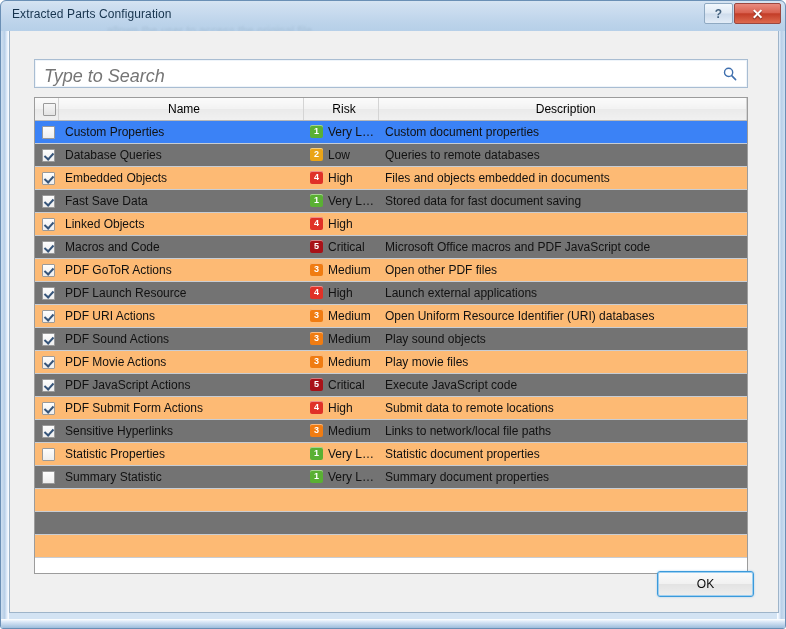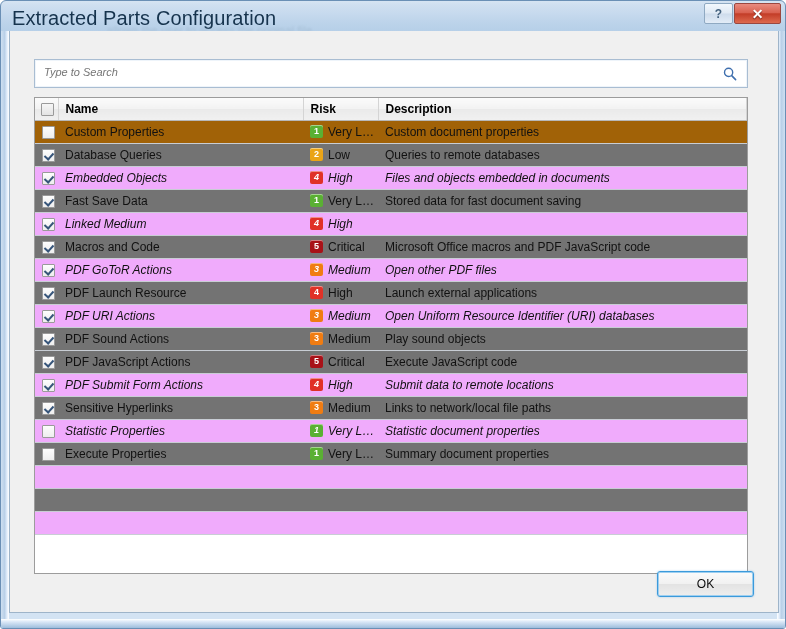--- a/index.html
+++ b/index.html
@@ -51,21 +51,21 @@
   .titlebar {
     position: absolute;
     left: 0; top: 0;
     width: 786px;
     height: 30px;
   }
   .title-text {
     position: absolute;
     left: 11px;
     top: 6px;
-    font-size: 20px;
+    font-size: 12px;
     color: #16334d;
     letter-spacing: 0.1px;
     white-space: nowrap;
   }
   .ghost-text {
     position: absolute;
     left: 96px;
     top: 23px;
     font-size: 11px;
     color: #9db6cc;
@@ -136,21 +136,21 @@
     background: #ffffff;
     border: 1px solid #a9bdd2;
     box-sizing: border-box;
     box-shadow: inset 0 0 0 1px #eef4fa;
   }
   .search-input {
     position: absolute;
     left: 9px;
     top: 6px;
     font-family: "Liberation Sans", sans-serif;
-    font-size: 11px;
+    font-size: 18px;
     font-style: italic;
     color: #8c8c8c;
     border: none;
     outline: none;
     background: transparent;
     width: 640px;
     padding: 0;
   }
   .search-icon {
     position: absolute;
@@ -175,41 +175,41 @@
   table.grid {
     border-collapse: collapse;
     width: 100%;
     table-layout: fixed;
   }
   table.grid th {
     height: 22px;
     background: linear-gradient(to bottom, #fbfbfb, #f2f2f2 50%, #eaeaea 51%, #f0f0f0);
     border-right: 1px solid #d4d4d4;
     border-bottom: 1px solid #b8b8b8;
-    font-weight: bold;
+    font-weight: normal;
     font-size: 12px;
     color: #000000;
-    text-align: left;
+    text-align: center;
     padding: 0 0 0 7px;
     box-sizing: border-box;
   }
   table.grid th.col-check { padding-left: 6px; }
   table.grid td {
     height: 23px;
     border-bottom: 1px solid #c8cdd4;
     font-size: 12px;
     color: #111111;
     padding: 0 0 0 7px;
     box-sizing: border-box;
     white-space: nowrap;
     overflow: hidden;
   }
-  tr.row-even td { background: #f0abfc; font-style: italic; }
+  tr.row-even td { background: #fdba74; }
   tr.row-odd  td { background: #737373; }
-  tr.row-sel  td { background: #a16207; }
+  tr.row-sel  td { background: #3b82f6; }
 
   .w-check { width: 23px; }
   .w-name  { width: 245px; }
   .w-risk  { width: 75px; }
   .w-desc  { width: auto; }
 
   td.cell-check { padding-left: 5px; }
   td.cell-name  { padding-left: 7px; }
   td.cell-risk  { padding-left: 4px; }
   td.cell-desc  { padding-left: 7px; }
@@ -385,21 +385,21 @@
               <td class="cell-risk">
                 <div class="risk-wrap">
                   <span class="badge" style="background: rgb(90, 176, 51);">1</span>
                   <span class="risk-label">Very Low</span>
                 </div>
               </td>
               <td class="cell-desc">Stored data for fast document saving</td>
             </tr>
             <tr class="row-even">
               <td class="cell-check"><span class="cb checked"></span></td>
-              <td class="cell-name">Linked Medium</td>
+              <td class="cell-name">Linked Objects</td>
               <td class="cell-risk">
                 <div class="risk-wrap">
                   <span class="badge" style="background: rgb(224, 49, 39);">4</span>
                   <span class="risk-label">High</span>
                 </div>
               </td>
               <td class="cell-desc"></td>
             </tr>
             <tr class="row-odd">
               <td class="cell-check"><span class="cb checked"></span></td>
@@ -449,20 +449,31 @@
               <td class="cell-check"><span class="cb checked"></span></td>
               <td class="cell-name">PDF Sound Actions</td>
               <td class="cell-risk">
                 <div class="risk-wrap">
                   <span class="badge" style="background: rgb(240, 124, 18);">3</span>
                   <span class="risk-label">Medium</span>
                 </div>
               </td>
               <td class="cell-desc">Play sound objects</td>
             </tr>
+            <tr class="row-even">
+              <td class="cell-check"><span class="cb checked"></span></td>
+              <td class="cell-name">PDF Movie Actions</td>
+              <td class="cell-risk">
+                <div class="risk-wrap">
+                  <span class="badge" style="background: rgb(240, 124, 18);">3</span>
+                  <span class="risk-label">Medium</span>
+                </div>
+              </td>
+              <td class="cell-desc">Play movie files</td>
+            </tr>
             <tr class="row-odd">
               <td class="cell-check"><span class="cb checked"></span></td>
               <td class="cell-name">PDF JavaScript Actions</td>
               <td class="cell-risk">
                 <div class="risk-wrap">
                   <span class="badge" style="background: rgb(168, 17, 24);">5</span>
                   <span class="risk-label">Critical</span>
                 </div>
               </td>
               <td class="cell-desc">Execute JavaScript code</td>
@@ -495,21 +506,21 @@
               <td class="cell-risk">
                 <div class="risk-wrap">
                   <span class="badge" style="background: rgb(90, 176, 51);">1</span>
                   <span class="risk-label">Very Low</span>
                 </div>
               </td>
               <td class="cell-desc">Statistic document properties</td>
             </tr>
             <tr class="row-odd">
               <td class="cell-check"><span class="cb"></span></td>
-              <td class="cell-name">Execute Properties</td>
+              <td class="cell-name">Summary Statistic</td>
               <td class="cell-risk">
                 <div class="risk-wrap">
                   <span class="badge" style="background: rgb(90, 176, 51);">1</span>
                   <span class="risk-label">Very Low</span>
                 </div>
               </td>
               <td class="cell-desc">Summary document properties</td>
             </tr>
             <tr class="row-even">
               <td>&nbsp;</td>

